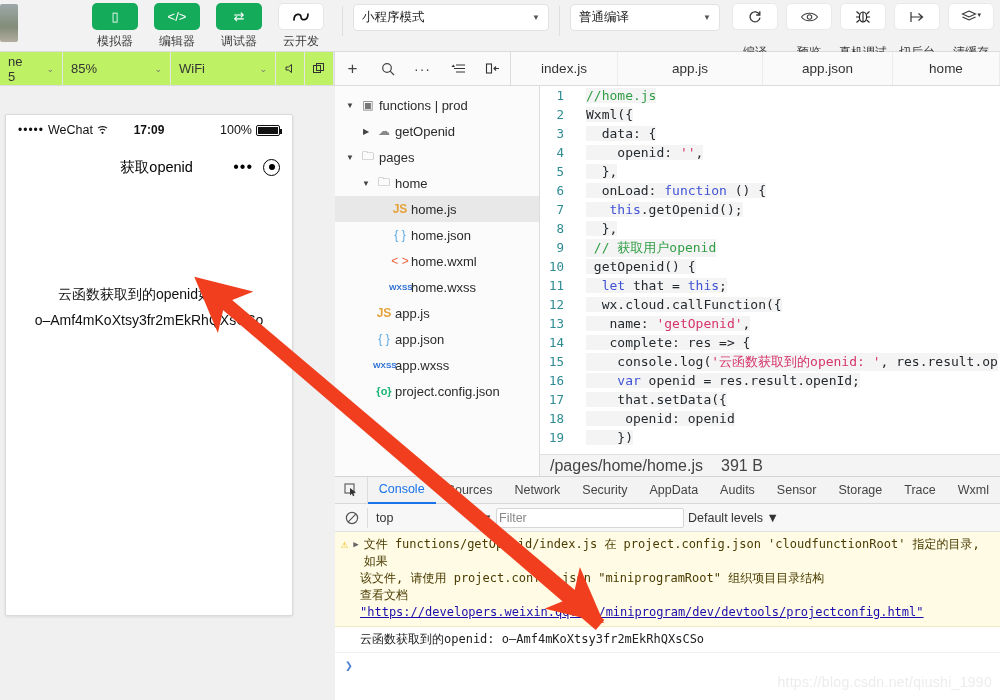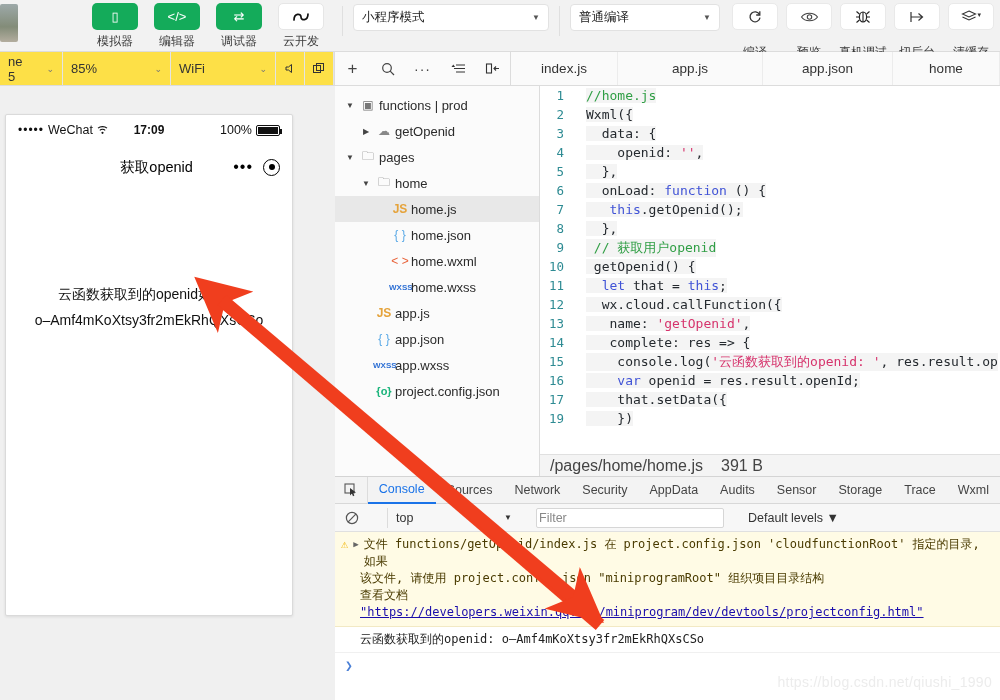--- a/index.html
+++ b/index.html
@@ -54,21 +54,21 @@
   .ic-box {
     width:46px; height:27px; border-radius:5px; background:#fff;
     border:1px solid #e9e9e9; display:flex; align-items:center; justify-content:center;
   }
   .ic-label { font-size:12px; color:#3b3b3b; margin-top:14px; white-space:nowrap; }
 
   
   .row2 { position:absolute; left:0; top:52px; width:1000px; height:34px;
           background:#fafafa; border-bottom:1px solid #dcdcdc; display:flex; }
   .sim-ctrls { width:335px; height:33px; display:flex; align-items:center;
-               background:#fde047; border-right:1px solid #dcdcdc;}
+               background:#bef264; border-right:1px solid #dcdcdc;}
   .sel2 { height:33px; display:flex; align-items:center; padding:0 8px;
           border-right:1px solid #e4e4e4; font-size:13px; color:#333; cursor:pointer; }
   .sel2 .cap { flex:1; }
   .sel2 .caret { font-size:9px; color:#777; margin-left:14px; }
   .sel2.s1 { width:63px; }
   .sel2.s2 { width:108px; }
   .sel2.s3 { width:105px; }
   .mini-ic { width:29px; height:33px; display:flex; align-items:center; justify-content:center;
              border-right:1px solid #e4e4e4; cursor:pointer; }
 
@@ -153,21 +153,21 @@
   .devtools { position:absolute; left:335px; top:476px; width:665px; height:224px;
               background:#fff; border-top:1px solid #d4d4d4; }
   .dt-tabs { height:27px; display:flex; align-items:center; background:#f3f3f3;
              border-bottom:1px solid #d8d8d8; }
   .dt-pick { width:34px; height:27px; display:flex; align-items:center; justify-content:center;
              border-right:1px solid #dcdcdc; cursor:pointer; }
   .dt-tab { height:27px; padding:0 11px; display:flex; align-items:center;
             font-size:12.5px; color:#444; cursor:pointer; white-space:nowrap; }
   .dt-tab.active { color:#1a73e8; border-bottom:2px solid #1a73e8; }
   .dt-filterbar { height:28px; display:flex; align-items:center; background:#f7f7f7;
-                  border-bottom:1px solid #e0e0e0; padding:0 6px; gap:24px; }
+                  border-bottom:1px solid #e0e0e0; padding:0 6px; gap:4px; }
   .dt-clear { width:22px; height:22px; display:flex; align-items:center; justify-content:center;
               color:#555; font-size:14px; cursor:pointer; }
   .dt-ctx { width:125px; height:20px; display:flex; align-items:center; font-size:12.5px;
             color:#333; border-left:1px solid #dcdcdc; padding-left:8px; cursor:pointer;}
   .dt-ctx .cap { flex:1; }
   .dt-ctx .caret { font-size:8px; }
   .dt-filter { width:188px; height:20px; border:1px solid #d6d6d6; border-radius:2px;
                background:#fff; font-size:12.5px; color:#888; padding:0 2px;
                display:flex; align-items:center; }
   .dt-levels { font-size:12.5px; color:#333; cursor:pointer; }
@@ -458,20 +458,21 @@
         <div class="cl"><span class="ln">8</span><span class="gutter"></span><span class="ctext sel-line"><span>  },</span></span></div>
         <div class="cl"><span class="ln">9</span><span class="gutter"></span><span class="ctext sel-line"><span class="k-com"> // 获取用户openid</span></span></div>
         <div class="cl"><span class="ln">10</span><span class="gutter"></span><span class="ctext sel-line"><span> getOpenid() {</span></span></div>
         <div class="cl"><span class="ln">11</span><span class="gutter"></span><span class="ctext sel-line"><span>  </span><span class="k-kw">let</span><span> that = </span><span class="k-this">this</span><span>;</span></span></div>
         <div class="cl"><span class="ln">12</span><span class="gutter"></span><span class="ctext sel-line"><span>  wx.cloud.callFunction({</span></span></div>
         <div class="cl"><span class="ln">13</span><span class="gutter"></span><span class="ctext sel-line"><span>   name: </span><span class="k-str">'getOpenid'</span><span>,</span></span></div>
         <div class="cl"><span class="ln">14</span><span class="gutter"></span><span class="ctext sel-line"><span>   complete: res =&gt; {</span></span></div>
         <div class="cl"><span class="ln">15</span><span class="gutter"></span><span class="ctext sel-line"><span>    console.log(</span><span class="k-str">'云函数获取到的openid: '</span><span>, res.result.op</span></span></div>
         <div class="cl"><span class="ln">16</span><span class="gutter"></span><span class="ctext sel-line"><span>    </span><span class="k-kw">var</span><span> openid = res.result.openId;</span></span></div>
         <div class="cl"><span class="ln">17</span><span class="gutter"></span><span class="ctext sel-line"><span>    that.setData({</span></span></div>
+        <div class="cl"><span class="ln">18</span><span class="gutter"></span><span class="ctext sel-line"><span>     openid: openid</span></span></div>
         <div class="cl"><span class="ln">19</span><span class="gutter"></span><span class="ctext sel-line"><span>    })</span></span></div>
       </div>
   </div>
   <div class="statusline">
     <span>/pages/home/home.js</span>
     <span>391 B</span>
   </div>
 
   <div class="devtools">
     <div class="dt-tabs">

